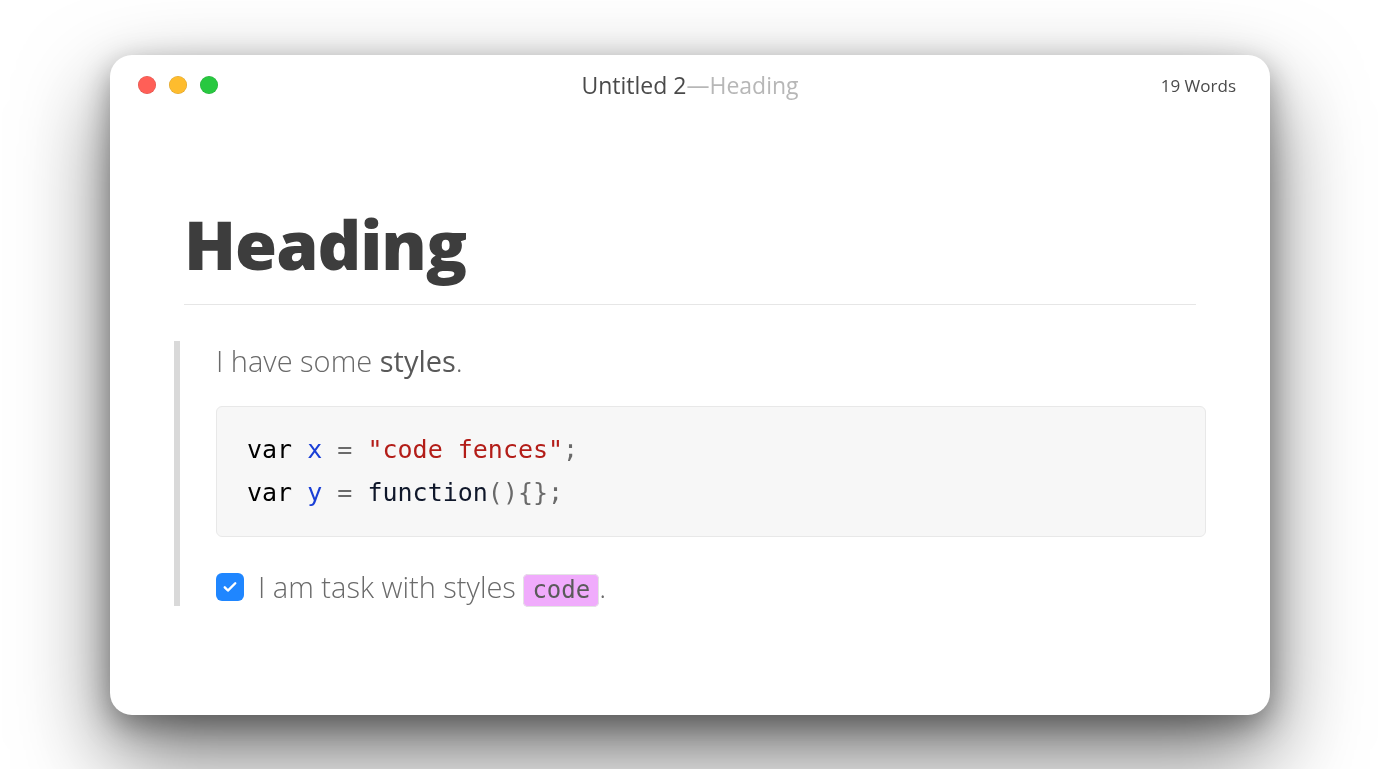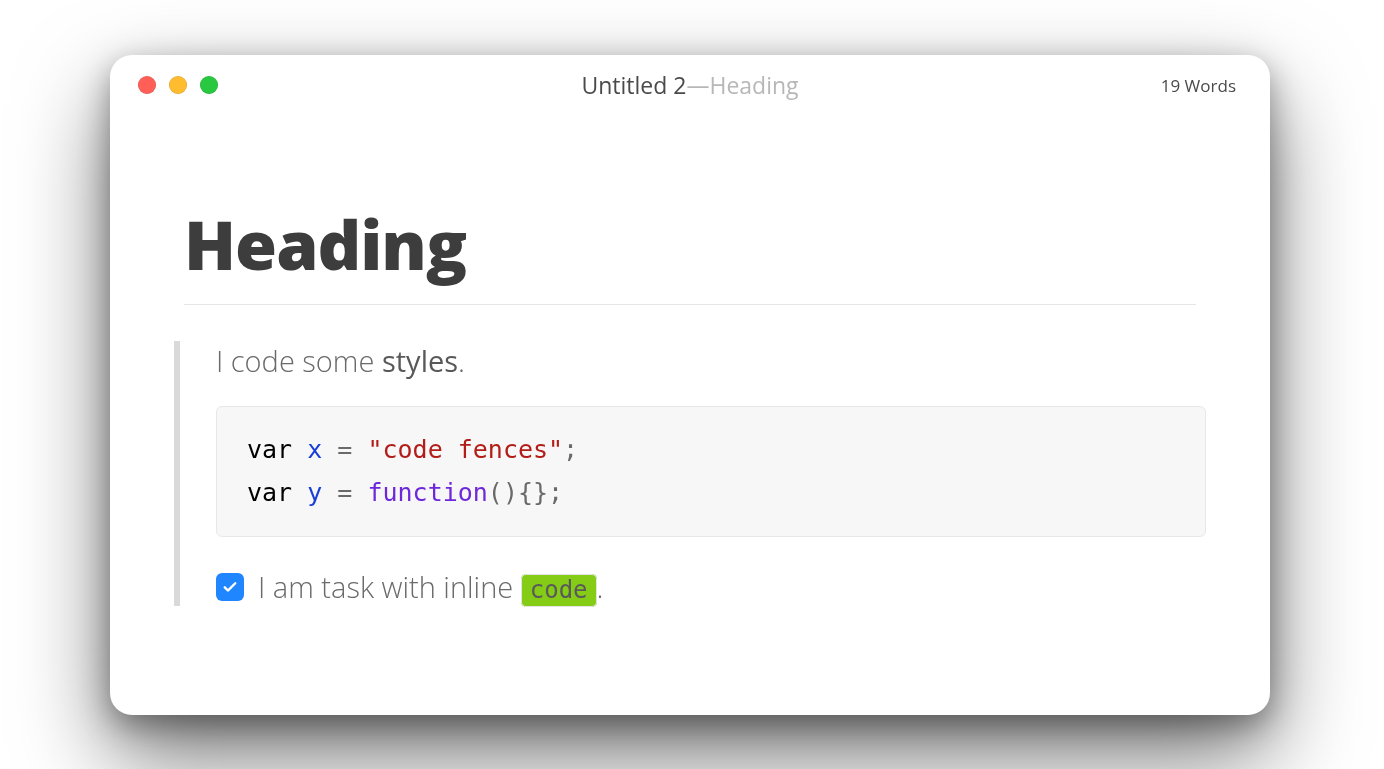--- a/index.html
+++ b/index.html
@@ -99,41 +99,41 @@
     font-size: 25px;
     line-height: 1.7;
     color: #555;
     margin-bottom: 30px;
   }
   .kw { color: #000000; }
   .vn { color: #1a3fd6; }
   .op { color: #6a6a6a; }
   .str { color: #b31d18; }
   .pn { color: #6a6a6a; }
-  .fn { color: #6d28d9; }
+  .fn { color: #0f172a; }
 
   .task-row {
     display: flex;
     align-items: center;
     gap: 14px;
     font-size: 29px;
     color: #6a6a6a;
     font-weight: 300;
   }
   .checkbox {
     width: 28px; height: 28px;
     border-radius: 6px;
     background: #1f86ff;
     display: flex; align-items: center; justify-content: center;
     flex-shrink: 0;
   }
   .checkbox svg { width: 18px; height: 18px; display:block; }
   .inline-code {
     font-family: ui-monospace, "SF Mono", Menlo, Consolas, monospace;
-    background: #84cc16;
+    background: #f0abfc;
     border: 1px solid #e4e4e4;
     border-radius: 5px;
     padding: 1px 8px 2px 8px;
     font-size: 24px;
     color: #5a5a5a;
   }
 </style>
 </head>
 <body>
 
@@ -156,42 +156,42 @@
       </div>
     </div>
 
     <div class="content">
 
       <h1 class="heading">Heading</h1>
 
       <div class="block">
 
         <p class="para">
-          <span>I code some </span><span class="bold">styles</span><span>.</span>
+          <span>I have some </span><span class="bold">styles</span><span>.</span>
         </p>
 
         <div class="codeblock">
           <div>
             <span class="kw">var</span>
             <span class="vn">x</span><span class="op"> = </span><span class="str">"code fences"</span><span class="pn">;</span>
           </div>
           <div>
             <span class="kw">var</span>
             <span class="vn">y</span><span class="op"> = </span><span class="fn">function</span><span class="pn">(){};</span>
           </div>
         </div>
 
         <div class="task-row">
           <span class="checkbox">
             <svg viewBox="0 0 24 24">
               <path d="M5 12.5l4.2 4.2L19 7" fill="none" stroke="#ffffff" stroke-width="3.2" stroke-linecap="round" stroke-linejoin="round"></path>
             </svg>
           </span>
           <span>
-            <span>I am task with inline </span><span class="inline-code">code</span><span>.</span>
+            <span>I am task with styles </span><span class="inline-code">code</span><span>.</span>
           </span>
         </div>
 
       </div>
 
     </div>
 
   </div>
 </div>
 

